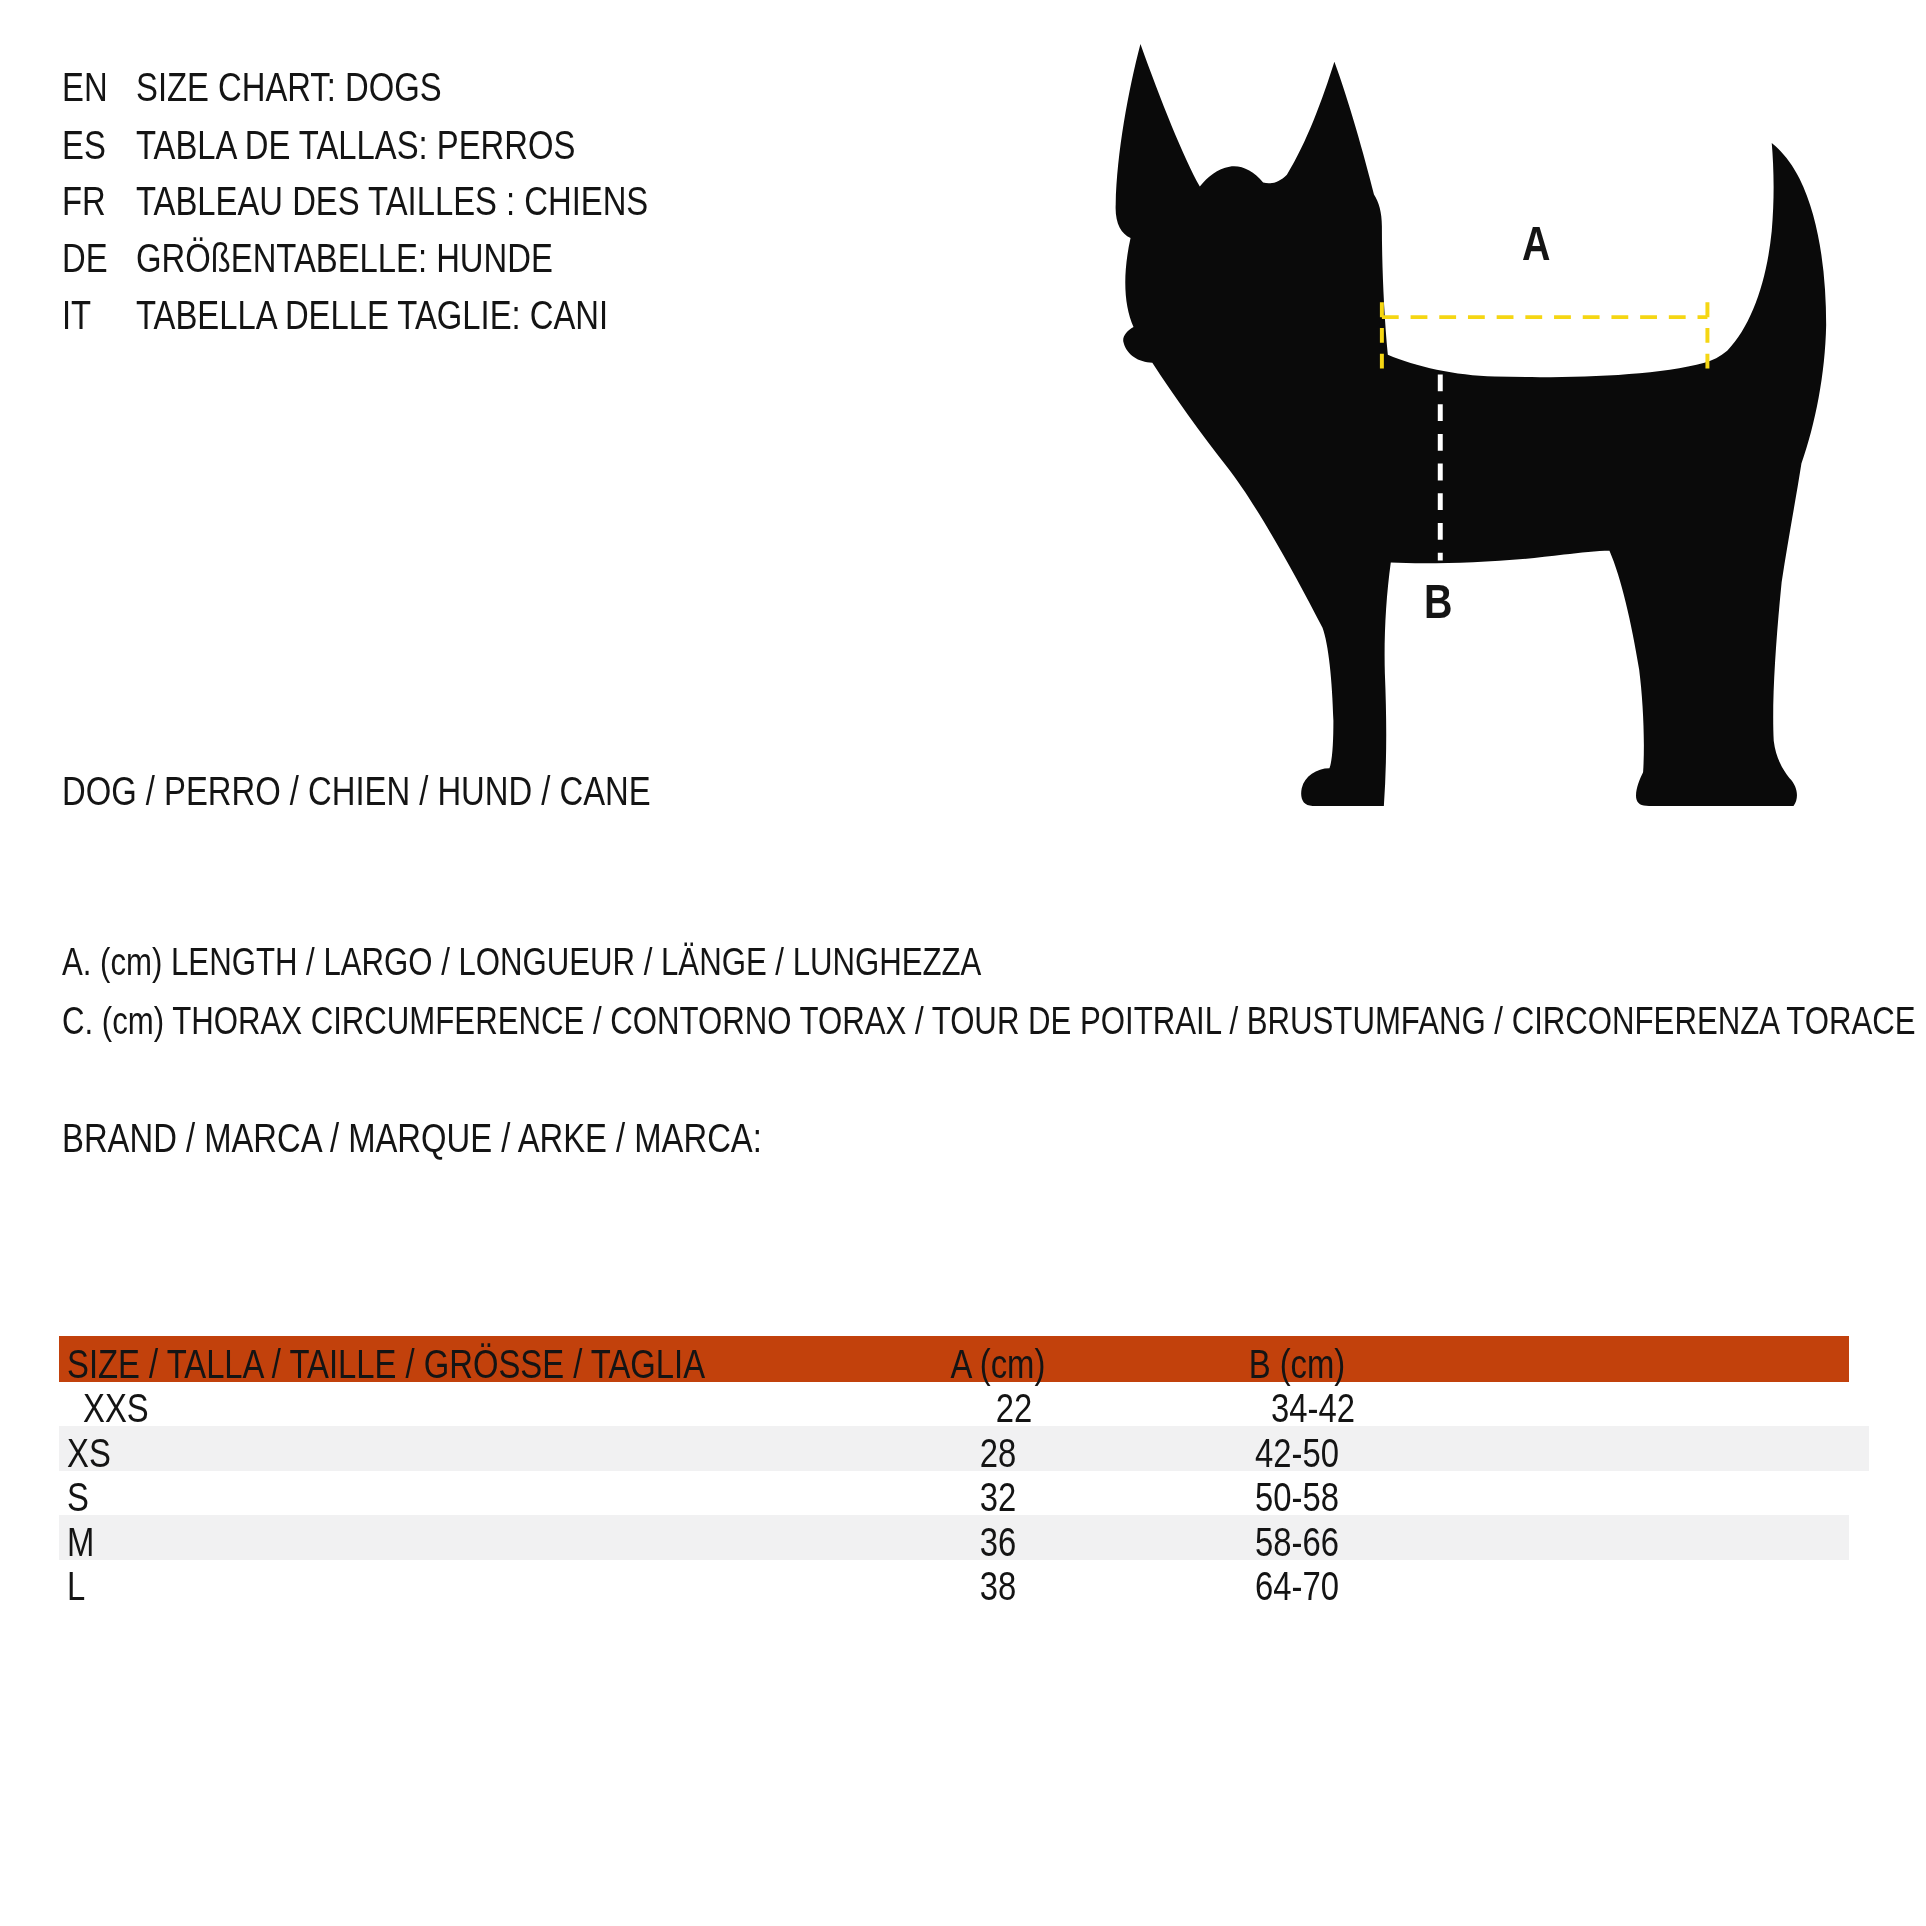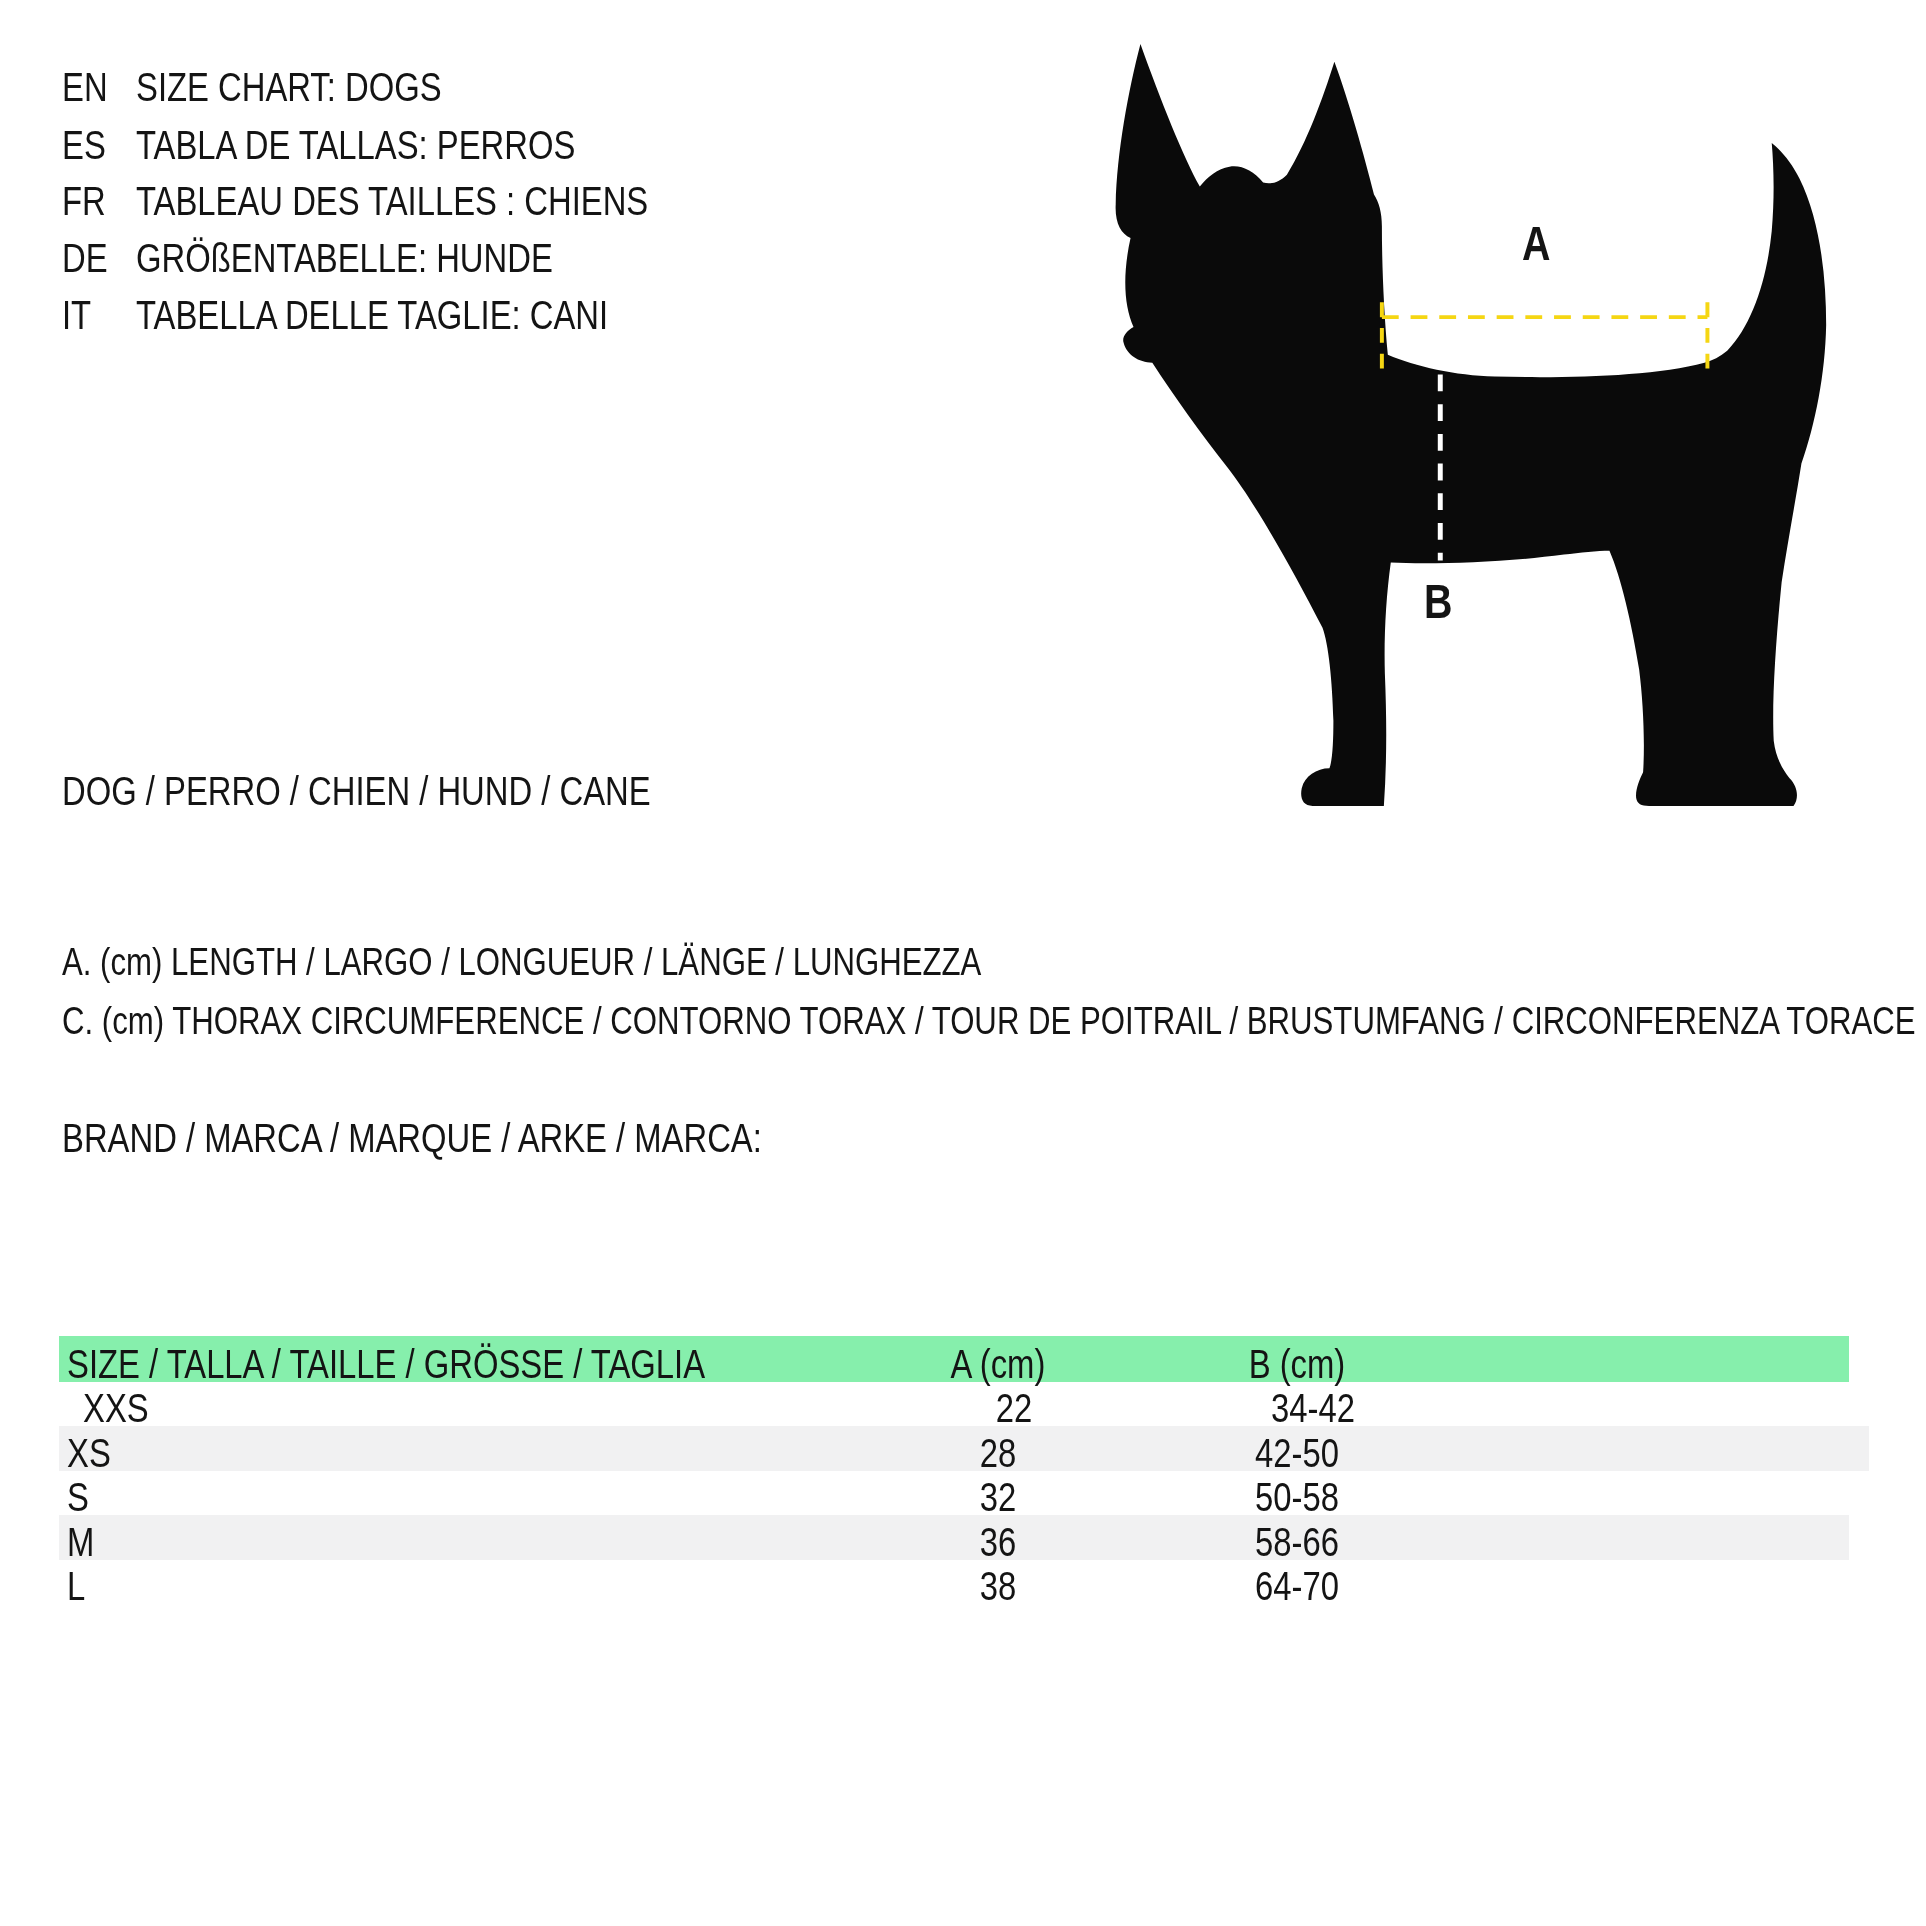--- a/index.html
+++ b/index.html
@@ -8,21 +8,21 @@
   
   .t{position:absolute;white-space:nowrap;font-weight:normal;
      transform:scaleX(0.82);transform-origin:left top;color:#141414;}
   .b{font-weight:bold;}
   .fs40{font-size:40px;} .fs38{font-size:38px;} .fs48{font-size:48px;}
   
   .tc{position:absolute;white-space:nowrap;text-align:center;
       transform:scaleX(0.82);transform-origin:center top;}
   
   .banner{position:absolute;left:59px;top:1244px;width:1790px;height:91px;background:#F5D613;}
-  .thead{position:absolute;left:59px;top:1336px;width:1790px;height:46px;background:#86efac;}
+  .thead{position:absolute;left:59px;top:1336px;width:1790px;height:46px;background:#c2410c;}
   .trow{position:absolute;left:59px;width:1790px;height:45px;}
   .row-alt{background:#F1F1F2;}
   .dogbox{position:absolute;left:1089px;top:28px;width:752px;height:792px;}
 </style>
 </head>
 <body>
 
 <div id="canvas">
 
   <div>

